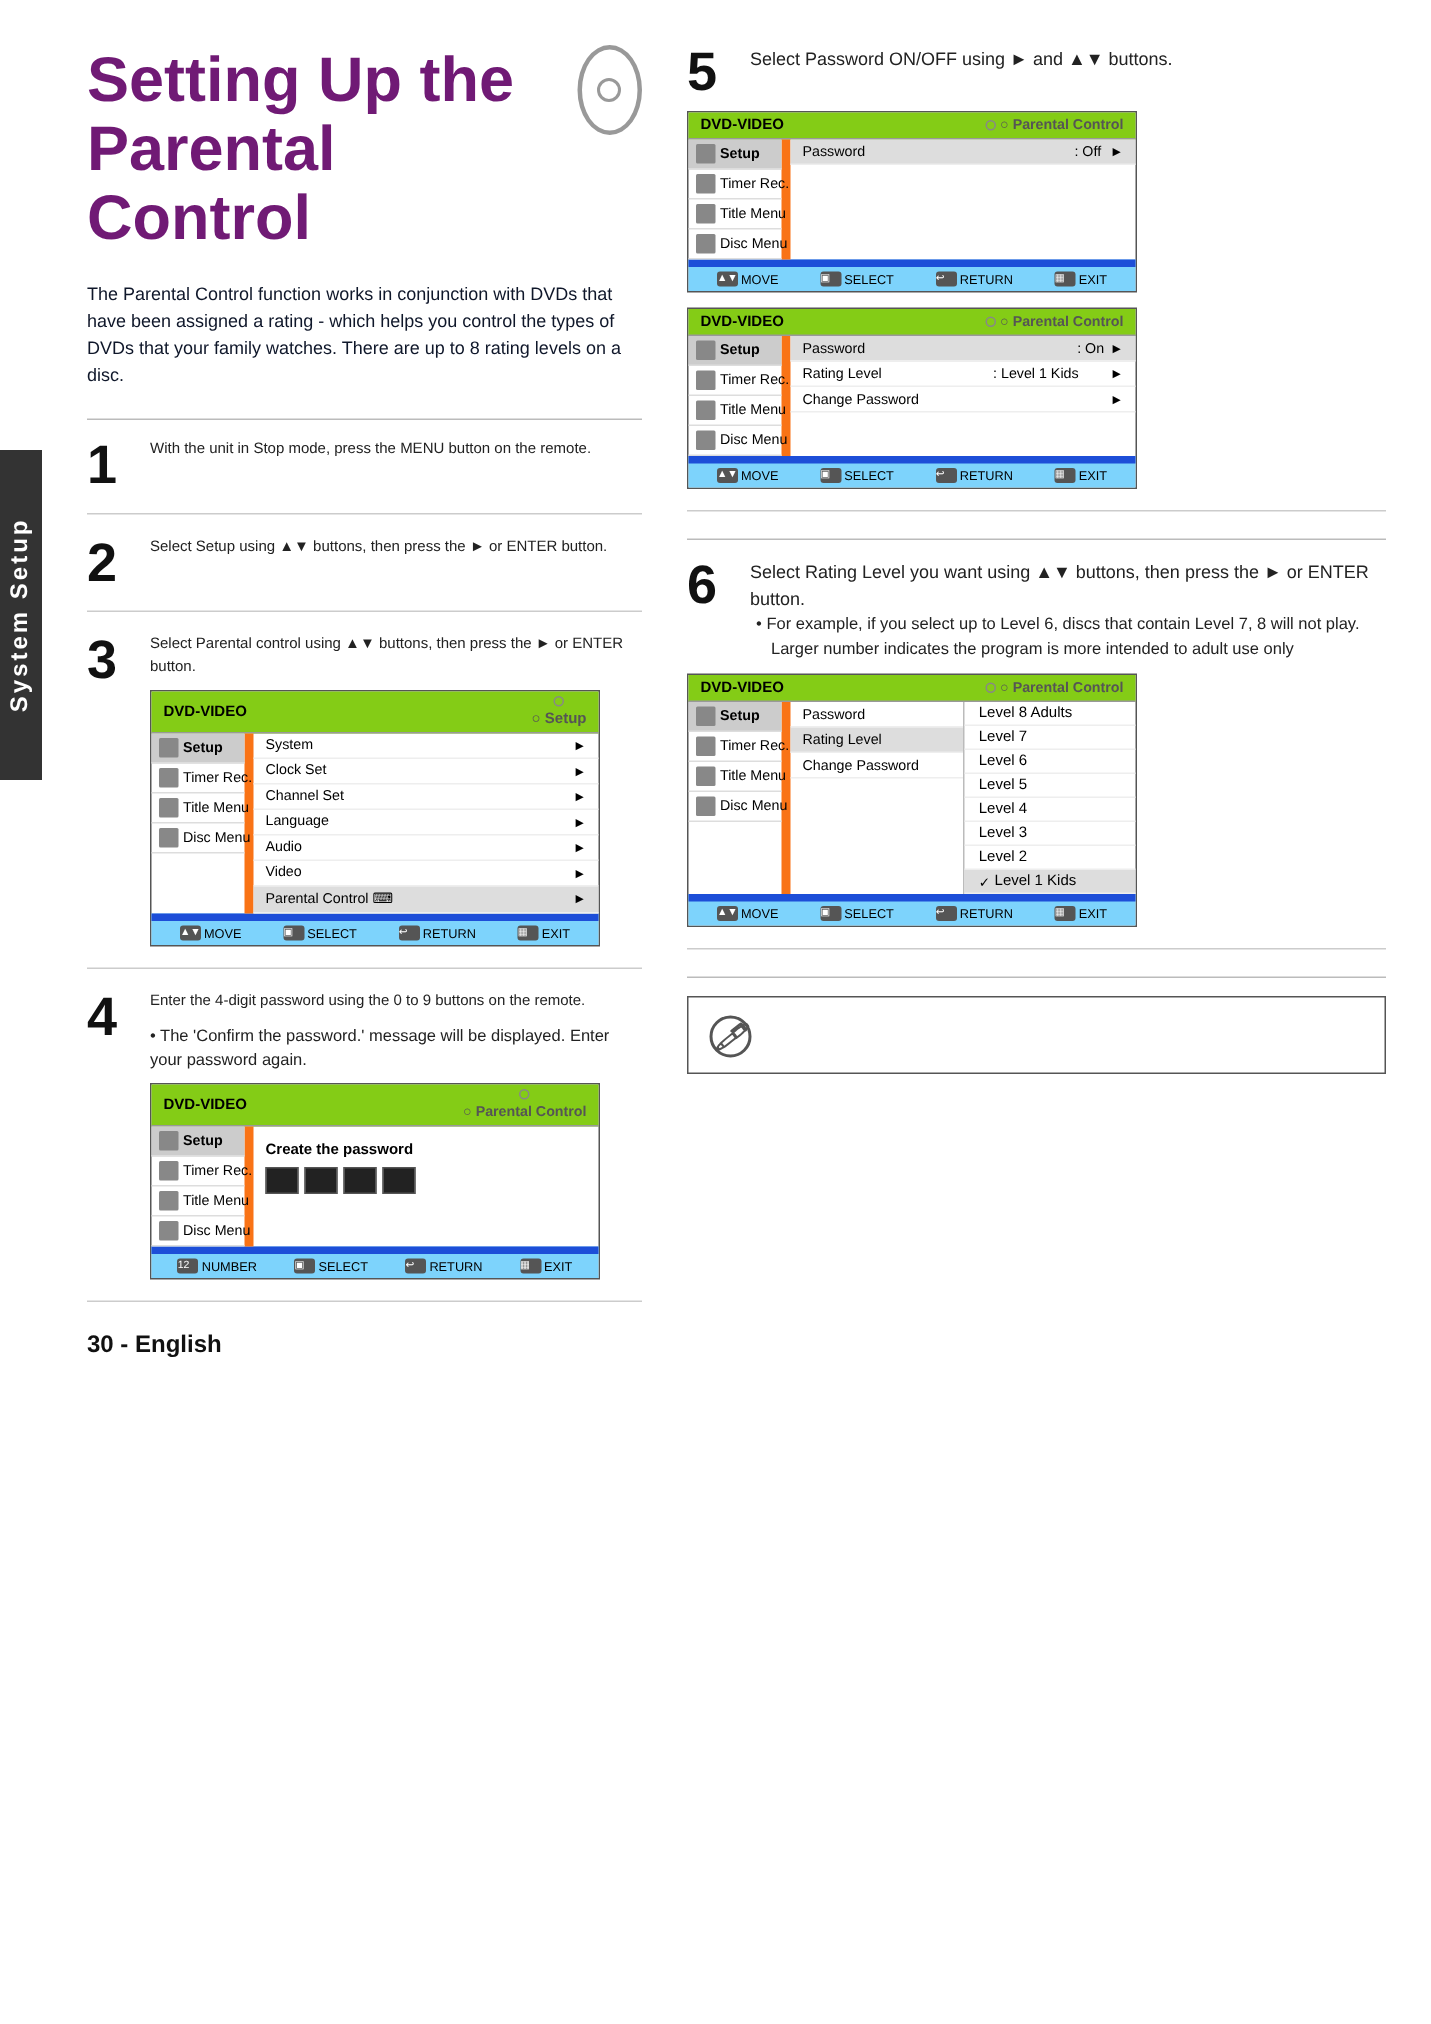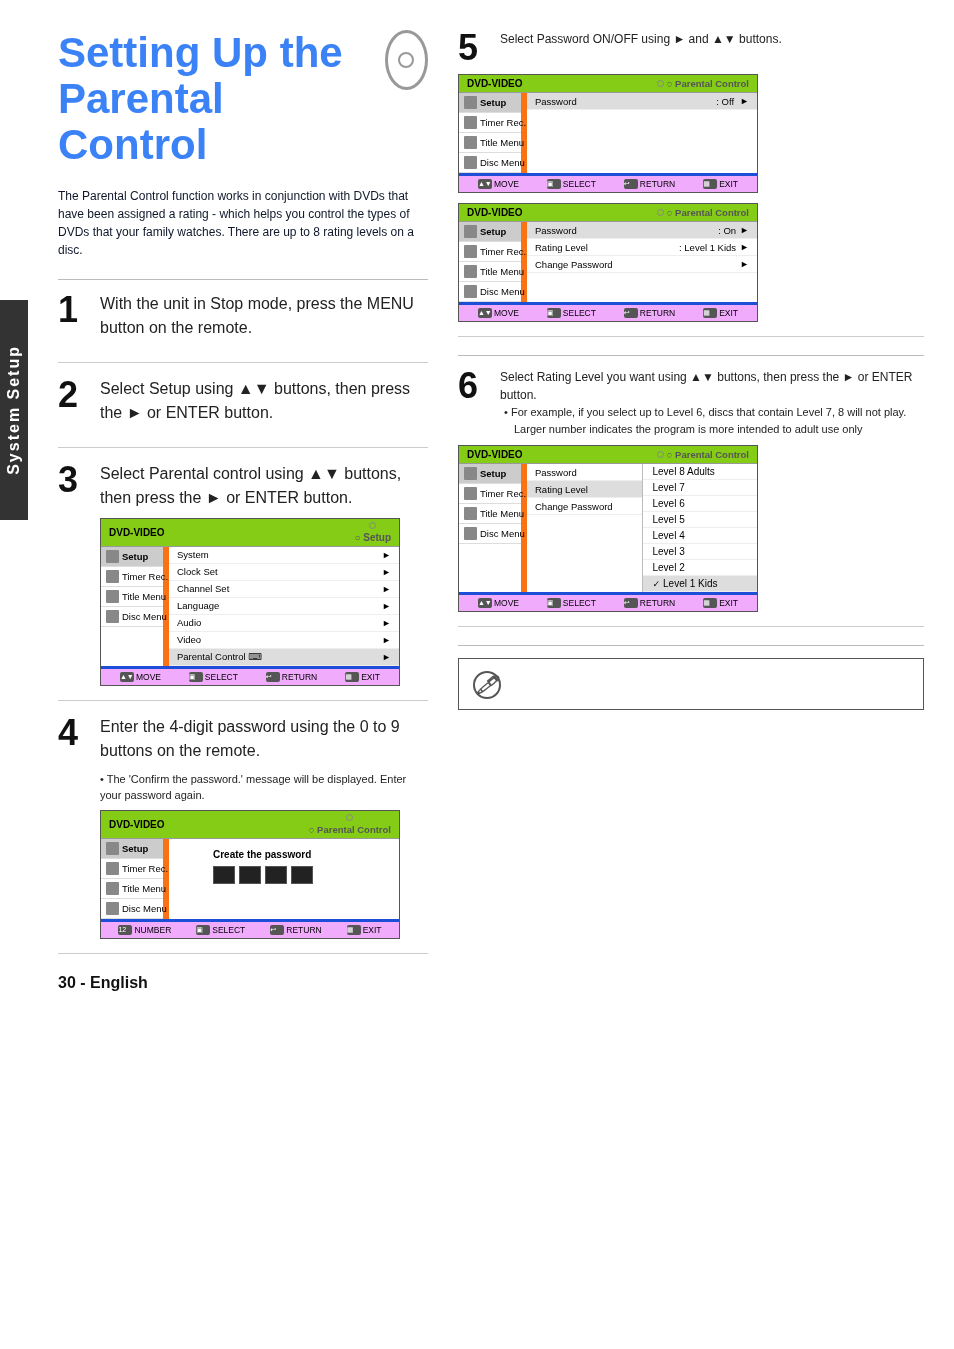--- a/index.html
+++ b/index.html
@@ -58,21 +58,21 @@
     }
     .right-col {
       flex: 1;
     }
     
     .page-title {
       font-size: 42px;
       font-weight: 900;
       line-height: 1.1;
       margin-bottom: 18px;
-      color: #3b82f6;
+      color: #701a75;
     }
     .title-with-icon {
       display: flex;
       align-items: flex-start;
       gap: 10px;
     }
     .intro-text {
       font-size: 12px;
       line-height: 1.5;
       color: #0f172a;
@@ -94,21 +94,21 @@
       font-size: 36px;
       font-weight: bold;
       color: #111;
       line-height: 1;
       min-width: 28px;
     }
     .step-content {
       flex: 1;
     }
     .step-text {
-      font-size: 16px;
+      font-size: 10px;
       line-height: 1.5;
       color: #222;
       margin-bottom: 8px;
     }
     .step-subtext {
       font-size: 11px;
       line-height: 1.5;
       color: #222;
       margin-bottom: 6px;
     }
@@ -179,22 +179,22 @@
       font-size: 9.5px;
       border-bottom: 1px solid #eee;
     }
     .menu-right-item.selected {
       background: #ddd;
     }
     .arrow-r {
       font-size: 9px;
     }
     .dvd-menu-footer {
-      background: #f0abfc;
-      border-top: 3px solid #1d4ed8;
+      background: #7dd3fc;
+      border-top: 5px solid #1d4ed8;
       display: flex;
       justify-content: space-around;
       padding: 3px 5px;
       font-size: 8.5px;
     }
     .dvd-menu-footer span {
       display: flex;
       align-items: center;
       gap: 2px;
     }
@@ -488,21 +488,21 @@
                   </div>
                   <div class="menu-left-item">
                     <span class="icon-sq"></span>
                       <span>Title Menu</span>
                   </div>
                   <div class="menu-left-item">
                     <span class="icon-sq"></span>
                       <span>Disc Menu</span>
                   </div>
                 </div>
-                <div class="menu-right" style="padding:10px 8px;margin-left:36px;">
+                <div class="menu-right" style="padding:10px 8px;">
                   <div style="font-size:10px;font-weight:bold;margin-bottom:6px;">Create the password</div>
                   <div class="password-boxes">
                     <div class="pwd-box"></div>
                     <div class="pwd-box"></div>
                     <div class="pwd-box"></div>
                     <div class="pwd-box"></div>
                   </div>
                 </div>
               </div>
               <div class="dvd-menu-footer">
@@ -596,21 +596,21 @@
               <div class="menu-right">
                 <div class="menu-right-item selected" style="justify-content:space-between;">
                   <span>Password</span>
                     <span style="display:flex;align-items:center;gap:4px;">
                       <span>: On</span>
                       <span class="arrow-r">►</span>
                     </span>
                 </div>
                 <div class="menu-right-item" style="justify-content:space-between;">
                   <span>Rating Level</span>
-                    <span style="display:flex;align-items:center;gap:4px;">
+                    <span style="display:flex;align-items:center;gap:21px;">
                       <span>: Level 1 Kids</span>
                       <span class="arrow-r">►</span>
                     </span>
                 </div>
                 <div class="menu-right-item" style="justify-content:space-between;">
                   <span>Change Password</span>
                     <span class="arrow-r">►</span>
                 </div>
                 <div style="height:20px;"></div>
               </div>

